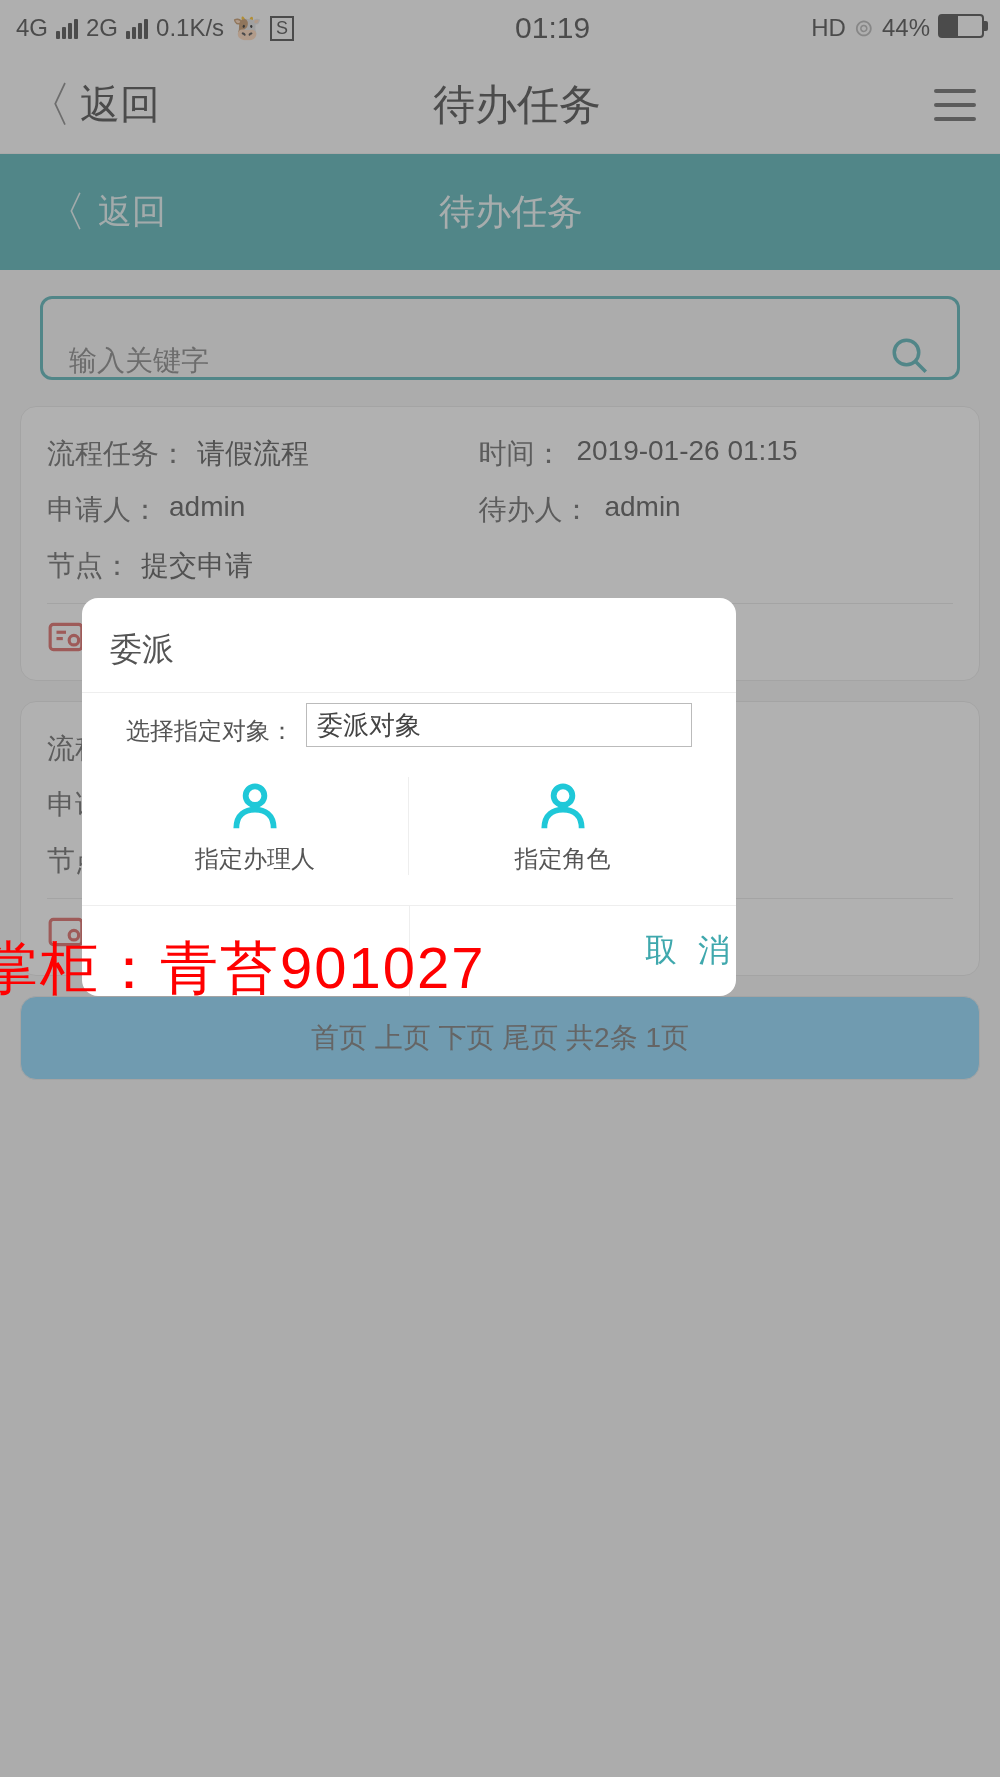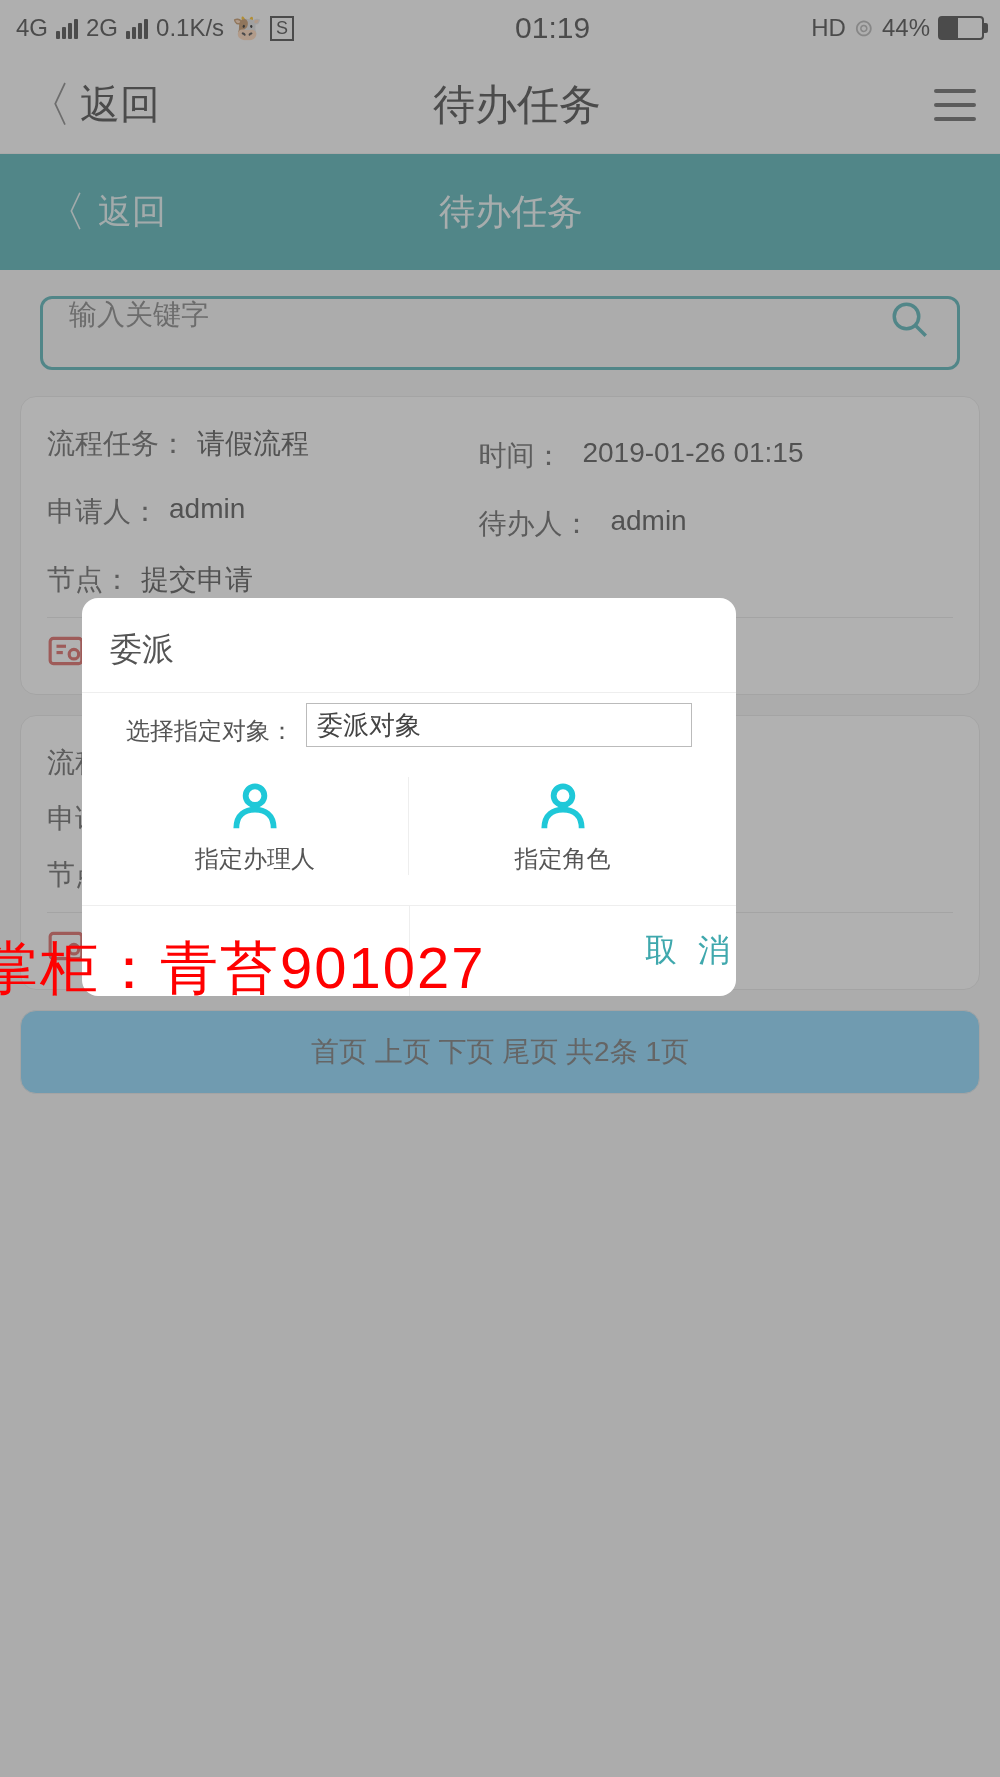--- a/index.html
+++ b/index.html
@@ -31,21 +31,21 @@
       gap: 8px;
     }
     .status-center {
       flex: 1;
       text-align: center;
       font-size: 30px;
       font-weight: 500;
     }
     .status-right {
       display: flex;
-      align-items: center;
+      align-items: flex-start;
       gap: 8px;
     }
     .signal-bars {
       display: inline-flex;
       align-items: flex-end;
       gap: 2px;
       height: 22px;
     }
     .signal-bars span {
       width: 4px;
@@ -137,25 +137,25 @@
       flex: 1;
       text-align: center;
       font-size: 36px;
       color: rgba(255,255,255,0.9);
       margin-left: -100px;
     }
     .search-wrap {
       padding: 26px 40px;
     }
     .search-box {
-      height: 74px;
+      height: 84px;
       border: 3px solid #3fa8ad;
       border-radius: 12px;
       display: flex;
-      align-items: flex-start;
+      align-items: flex-end;
       padding: 0 26px;
     }
     .search-input {
       flex: 1;
       border: none;
       outline: none;
       background: transparent;
       font-size: 28px;
       color: #999;
     }
@@ -182,22 +182,21 @@
     }
     .card-label {
       color: #555;
     }
     .card-value {
       color: #404040;
     }
     .card-col2 {
       flex: 1.1;
       display: flex;
-      gap: 20px;
-      margin-top: 12px;
+      gap: 14px;
     }
     .card-divider {
       height: 1px;
       background: #e5e5e5;
       margin: 18px 0 14px 0;
     }
     .card-action-icon {
       width: 38px;
       height: 38px;
       color: #d9534f;

